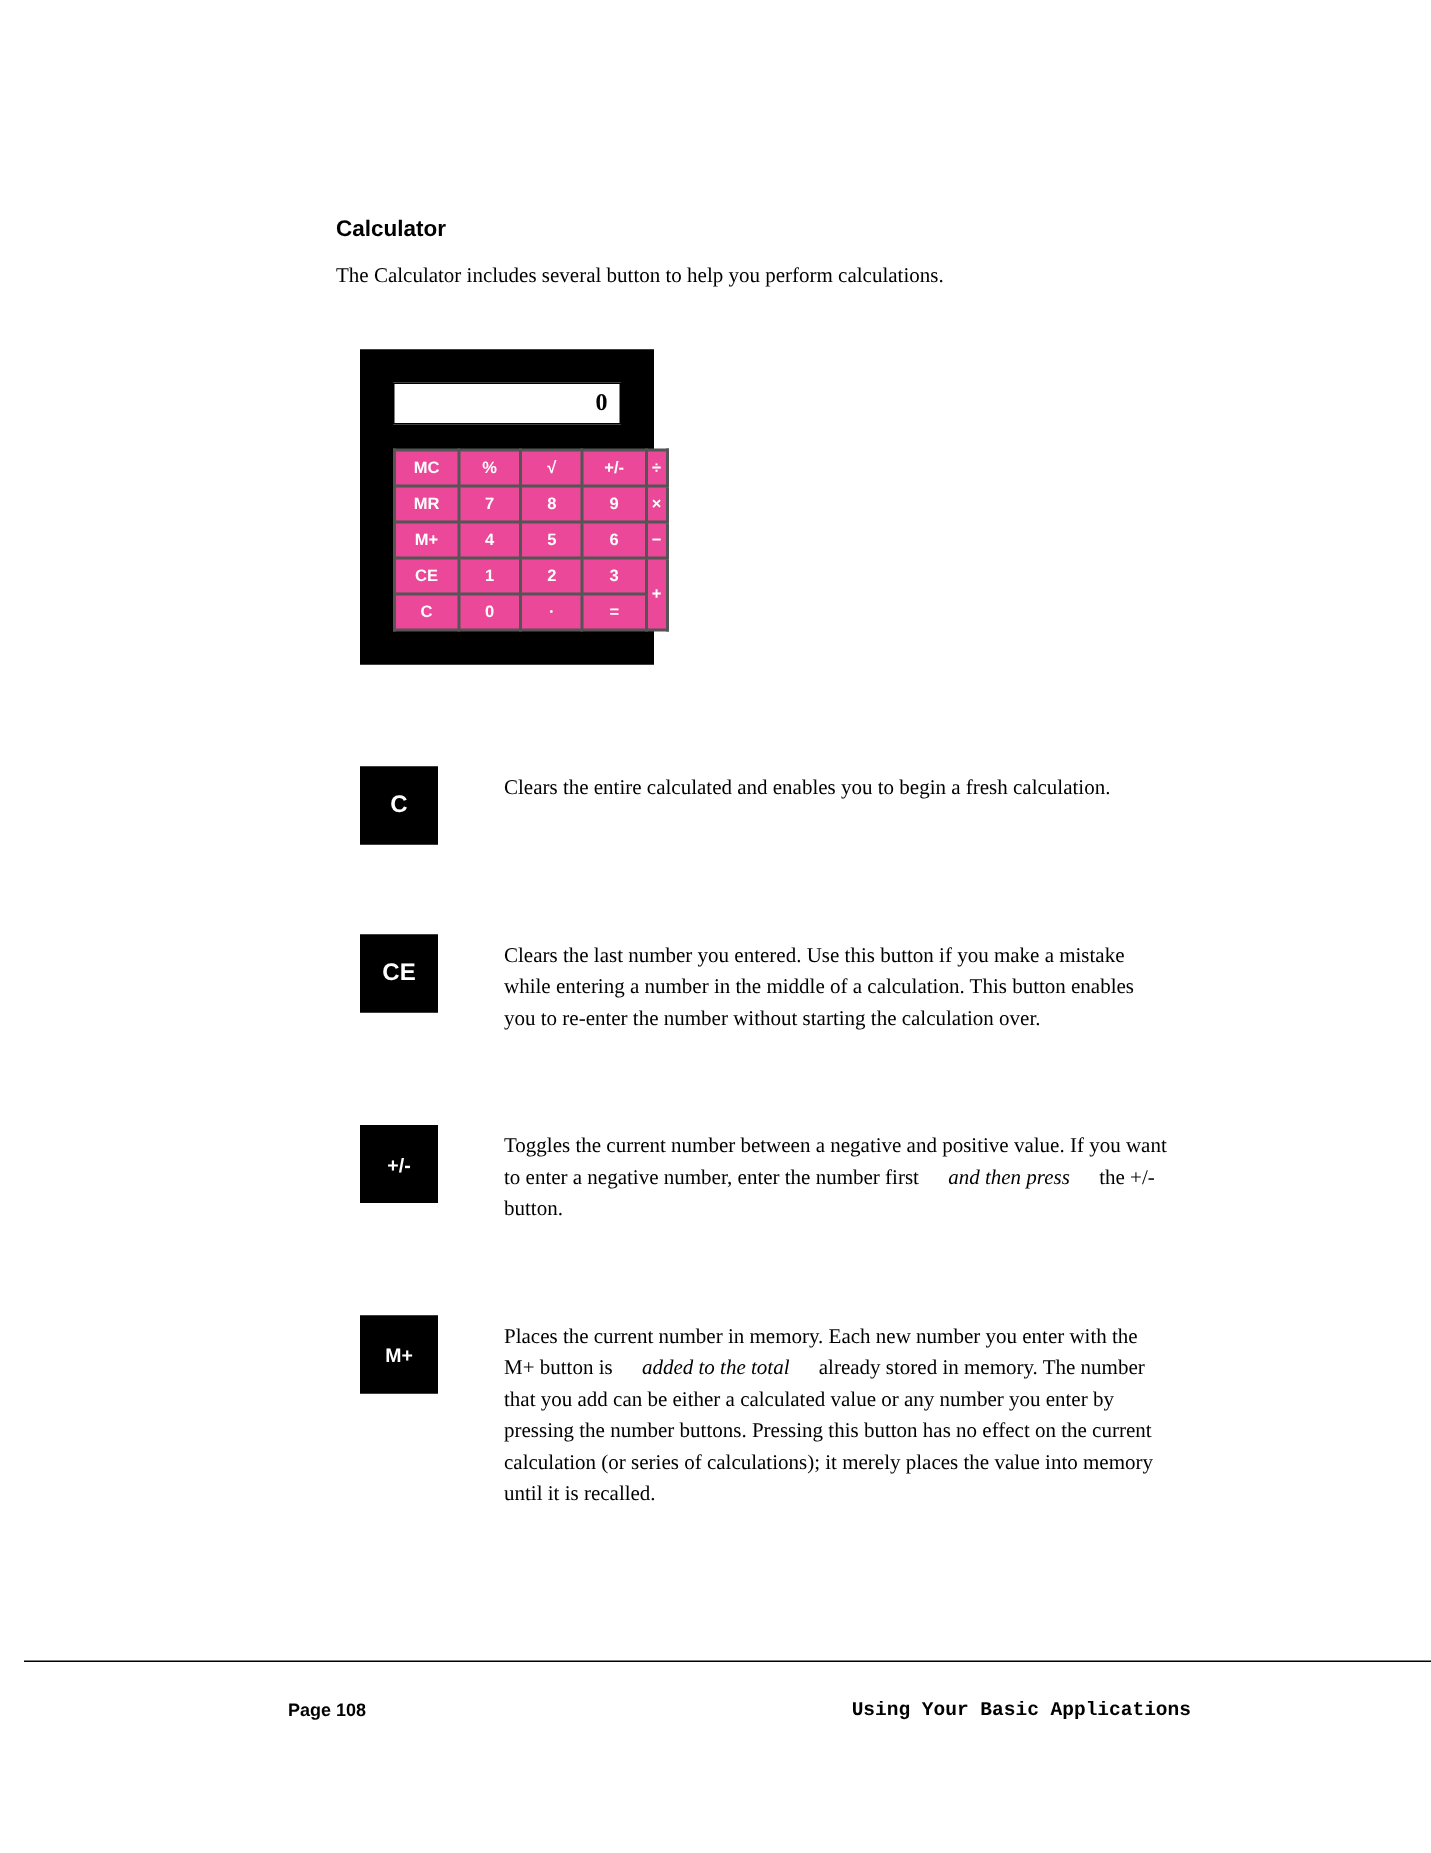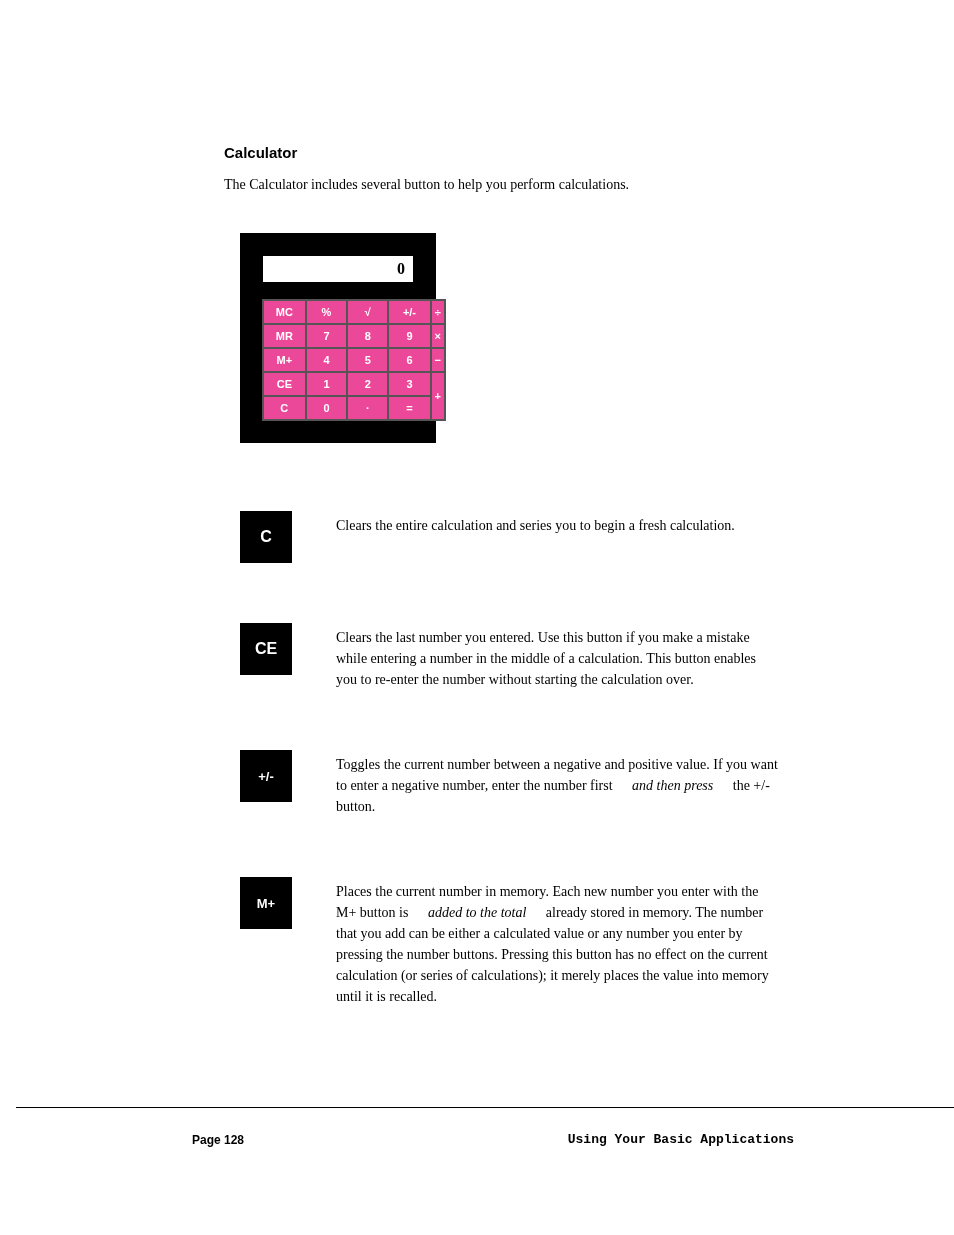--- a/index.html
+++ b/index.html
@@ -180,21 +180,21 @@
           <td>=</td>
         </tr>
       </tbody>
         </table>
     </div>
   </div>
 
   <div class="desc-item">
     <div class="icon-box">C</div>
     <div class="desc-text">
-      Clears the entire calculation and series you to begin a fresh calculation.
+      Clears the entire calculated and enables you to begin a fresh calculation.
     </div>
   </div>
 
   <div class="desc-item">
     <div class="icon-box">CE</div>
     <div class="desc-text">
       Clears the last number you entered. Use this button if you make a mistake while entering a number in the middle of a calculation. This button enables you to re-enter the number without starting the calculation over.
     </div>
   </div>
 
@@ -208,15 +208,15 @@
   <div class="desc-item">
     <div class="icon-box" style="font-size:13px;">M+</div>
     <div class="desc-text">
       Places the current number in memory. Each new number you enter with the M+ button is <em>added to the total</em> already stored in memory. The number that you add can be either a calculated value or any number you enter by pressing the number buttons. Pressing this button has no effect on the current calculation (or series of calculations); it merely places the value into memory until it is recalled.
     </div>
   </div>
 
 </div>
 
 <div class="page-footer">
-  <span class="footer-page">Page 128</span>
+  <span class="footer-page">Page 108</span>
   <span class="footer-title">Using Your Basic Applications</span>
 </div>
 
 </body></html>

